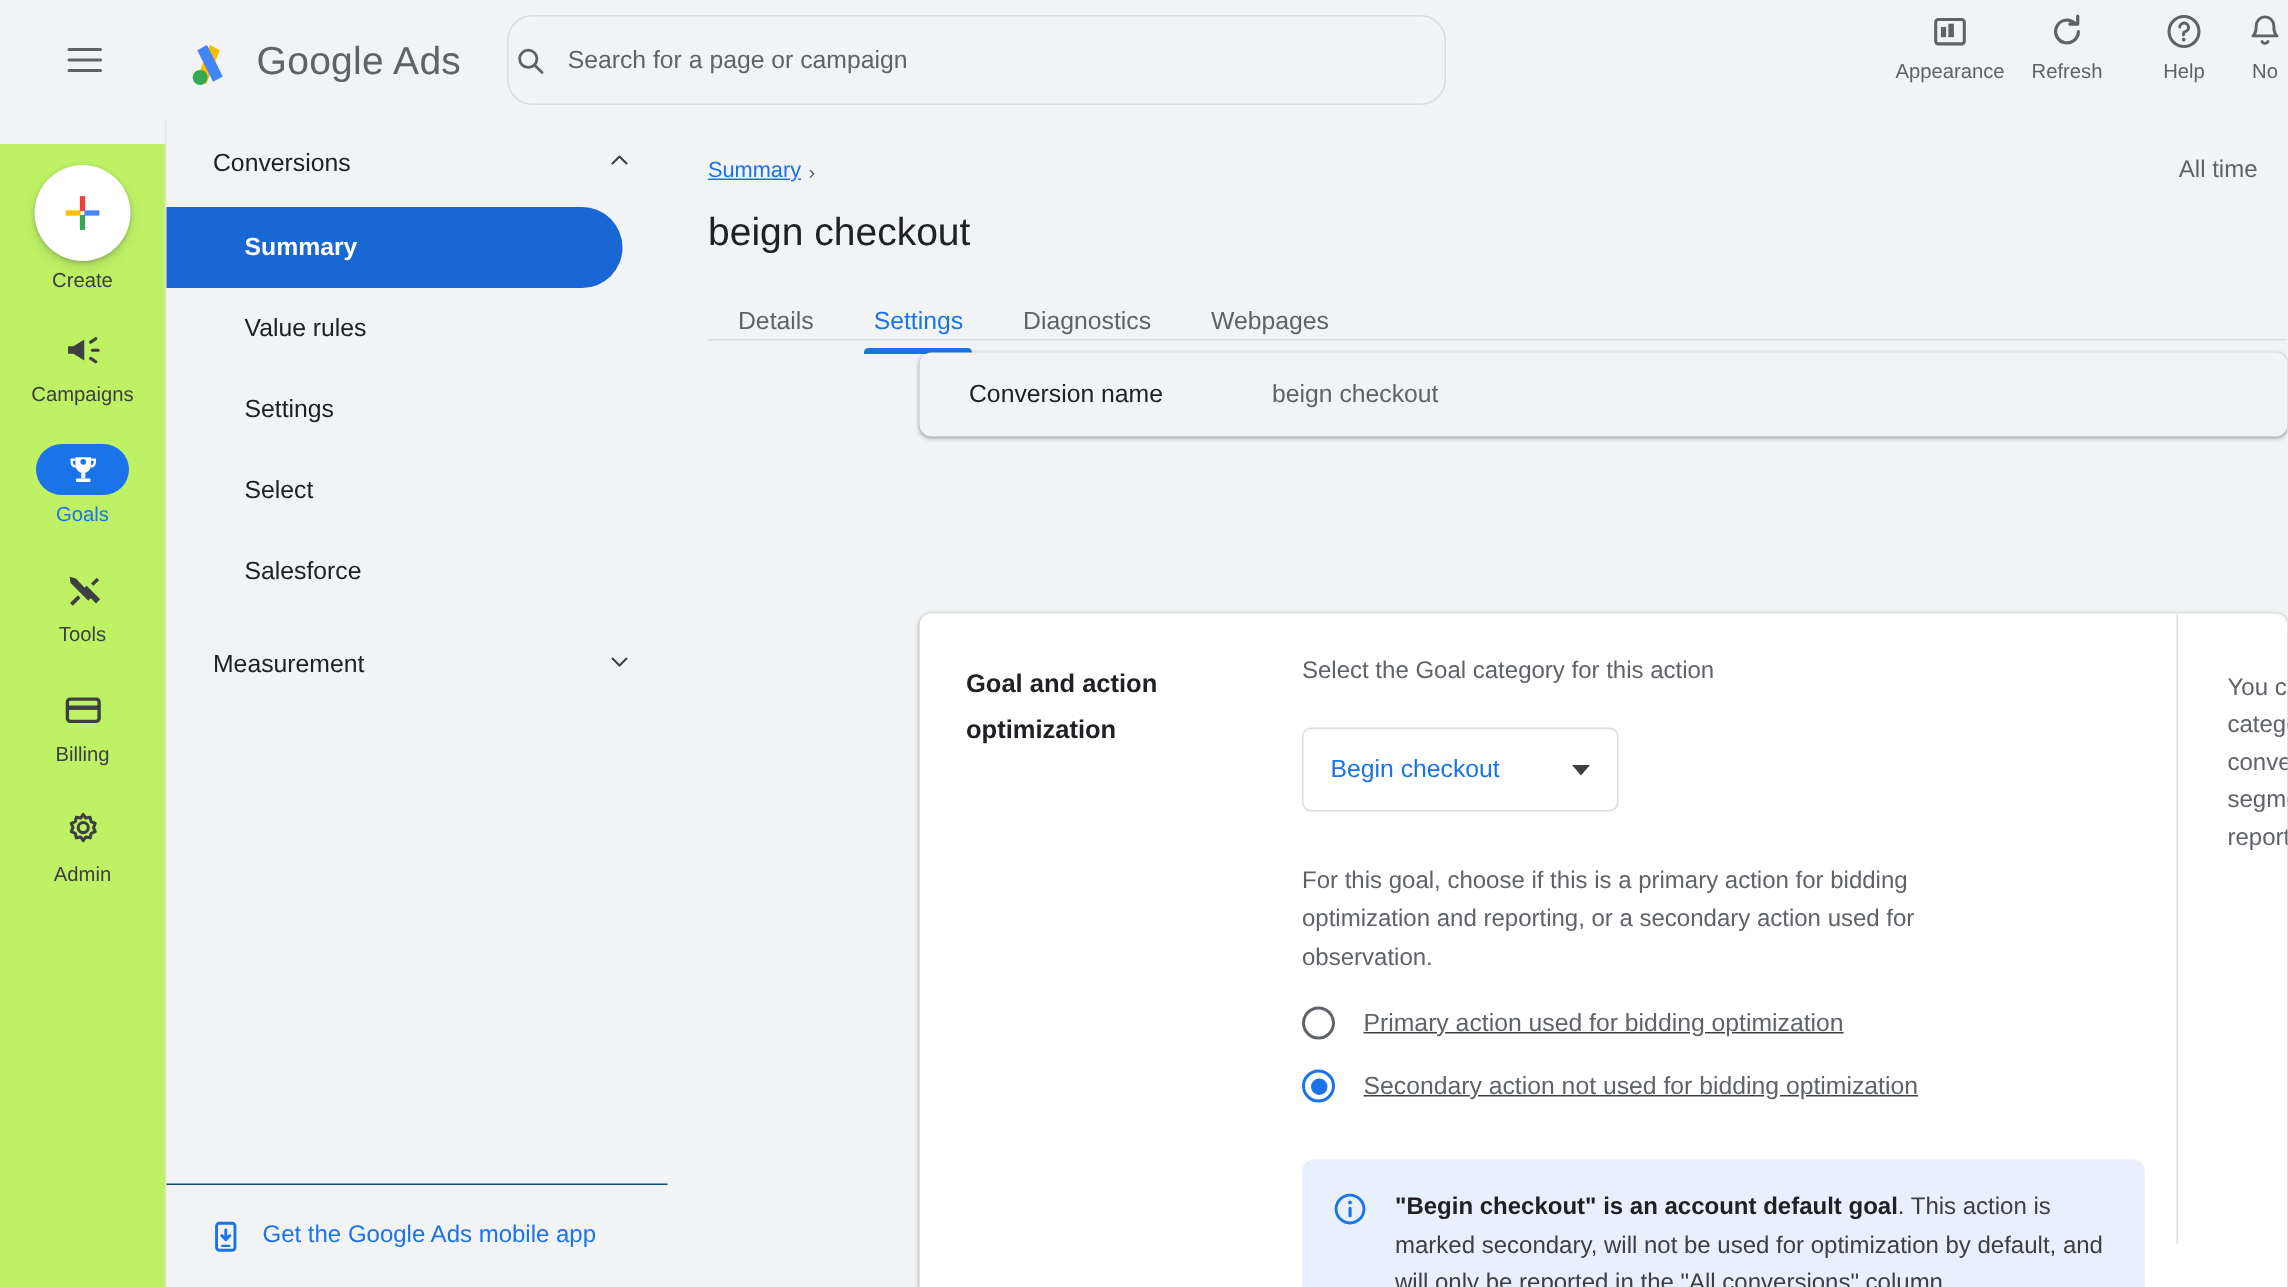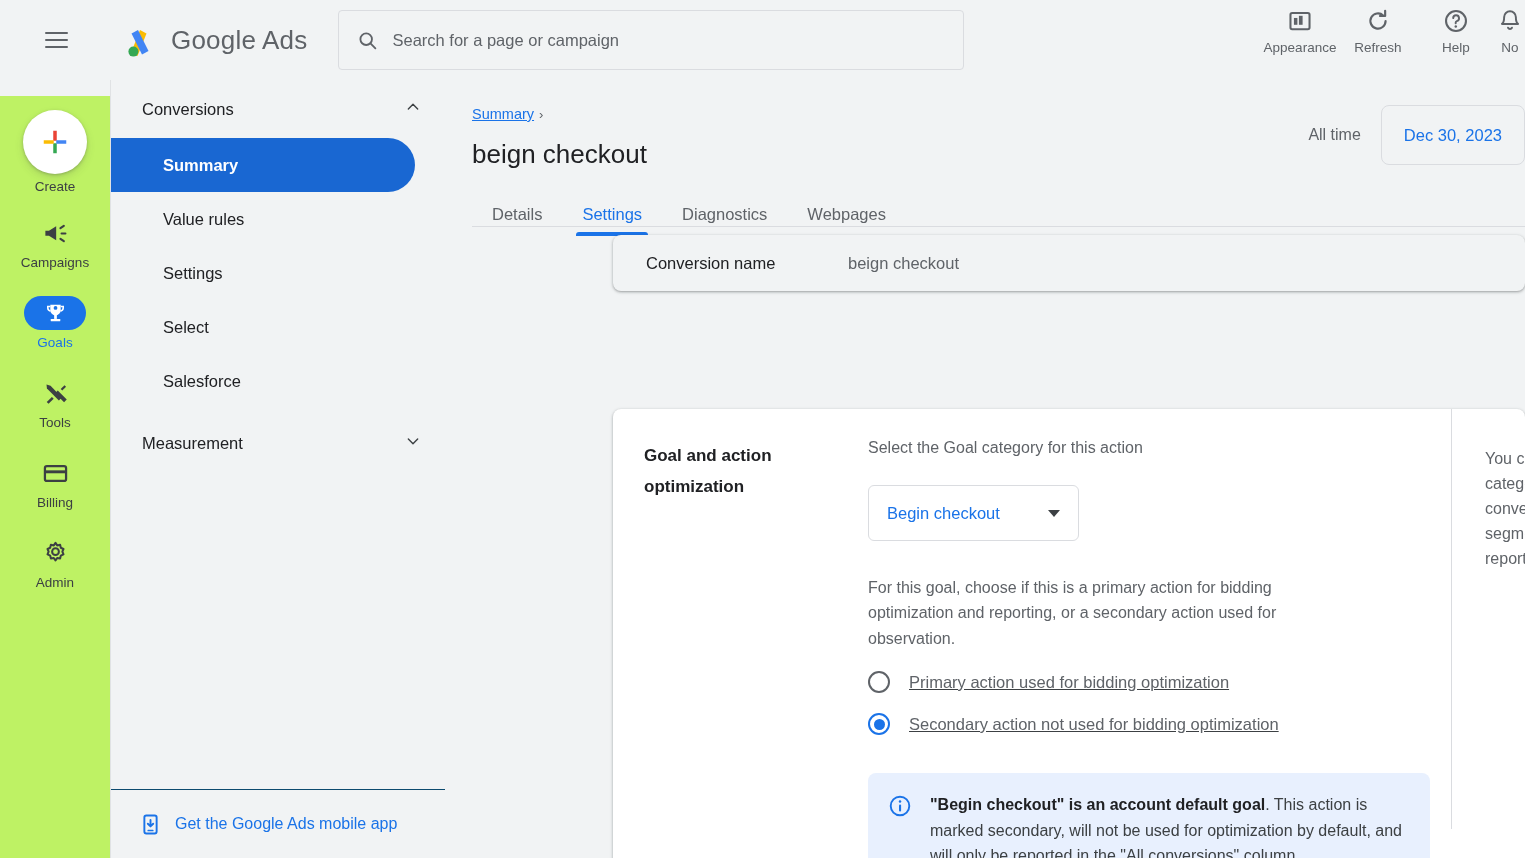--- a/index.html
+++ b/index.html
@@ -25,23 +25,23 @@
   .hamburger span { display: block; width: 23px; height: 2px; background: #5f6368; border-radius: 1px; }
 
   .brand { display: flex; align-items: center; margin-left: 44px; gap: 13px; }
   .brand-logo { width: 40px; height: 40px; position: relative; }
   .brand-text { font-size: 26px; letter-spacing: .2px; white-space: nowrap; }
   .brand-text .g { color: #5f6368; font-weight: 400; }
   .brand-text .a { color: #5f6368; font-weight: 400; }
 
   .searchbar {
     margin-left: 31px; width: 626px; height: 60px;
-    border: 1px solid #dadce0; border-radius: 4px;
+    border: 1px solid #dadce0; border-radius: 17px;
     background: #f1f3f4;
-    display: flex; align-items: center; padding: 0 18px; gap: 14px;
+    display: flex; align-items: center; padding: 0 4px; gap: 14px;
   }
   .searchbar .ph { color: #5f6368; font-size: 16.5px; }
 
   .top-actions { margin-left: auto; display: flex; align-items: flex-start; height: 80px; padding-top: 8px; }
   .top-action {
     width: 78px; display: flex; flex-direction: column;
     align-items: center; gap: 6px; cursor: pointer; color: #5f6368;
   }
   .top-action .lbl { font-size: 13.5px; color: #5f6368; white-space: nowrap; }
   .top-action.clipped { width: 30px; overflow: hidden; }
@@ -391,23 +391,20 @@
 
   <div class="crumbs">
     <a>Summary</a>
     <span class="sep">›</span>
   </div>
 
   <div class="page-title">beign checkout</div>
 
   <div class="daterange">
     <span class="alltime">All time</span>
-    <div class="dr-box">
-      <span>Dec 30, 2023</span>
-    </div>
   </div>
 
   <div class="tabs">
     <div class="tab">Details</div>
     <div class="tab active">Settings</div>
     <div class="tab">Diagnostics</div>
     <div class="tab">Webpages</div>
   </div>
   <div class="tabs-rule"></div>
 

